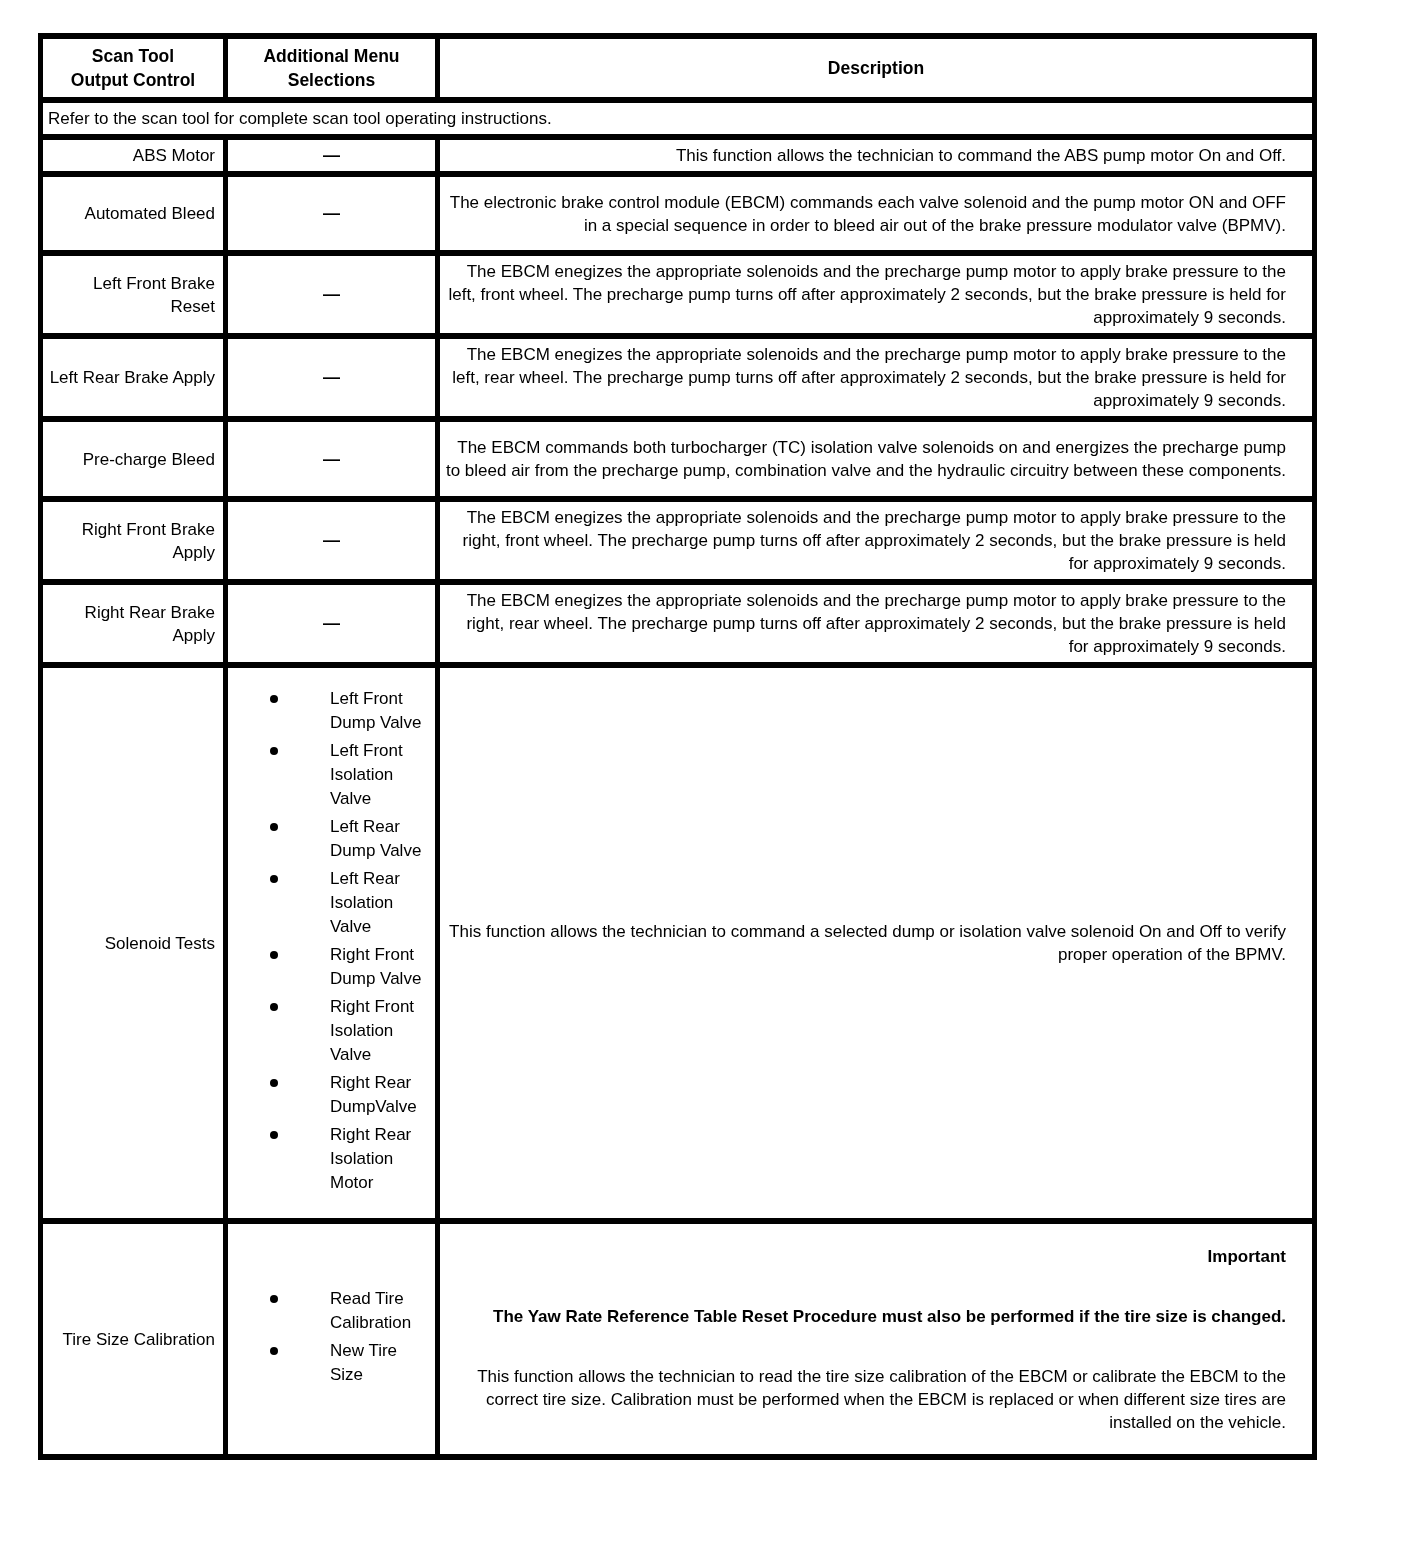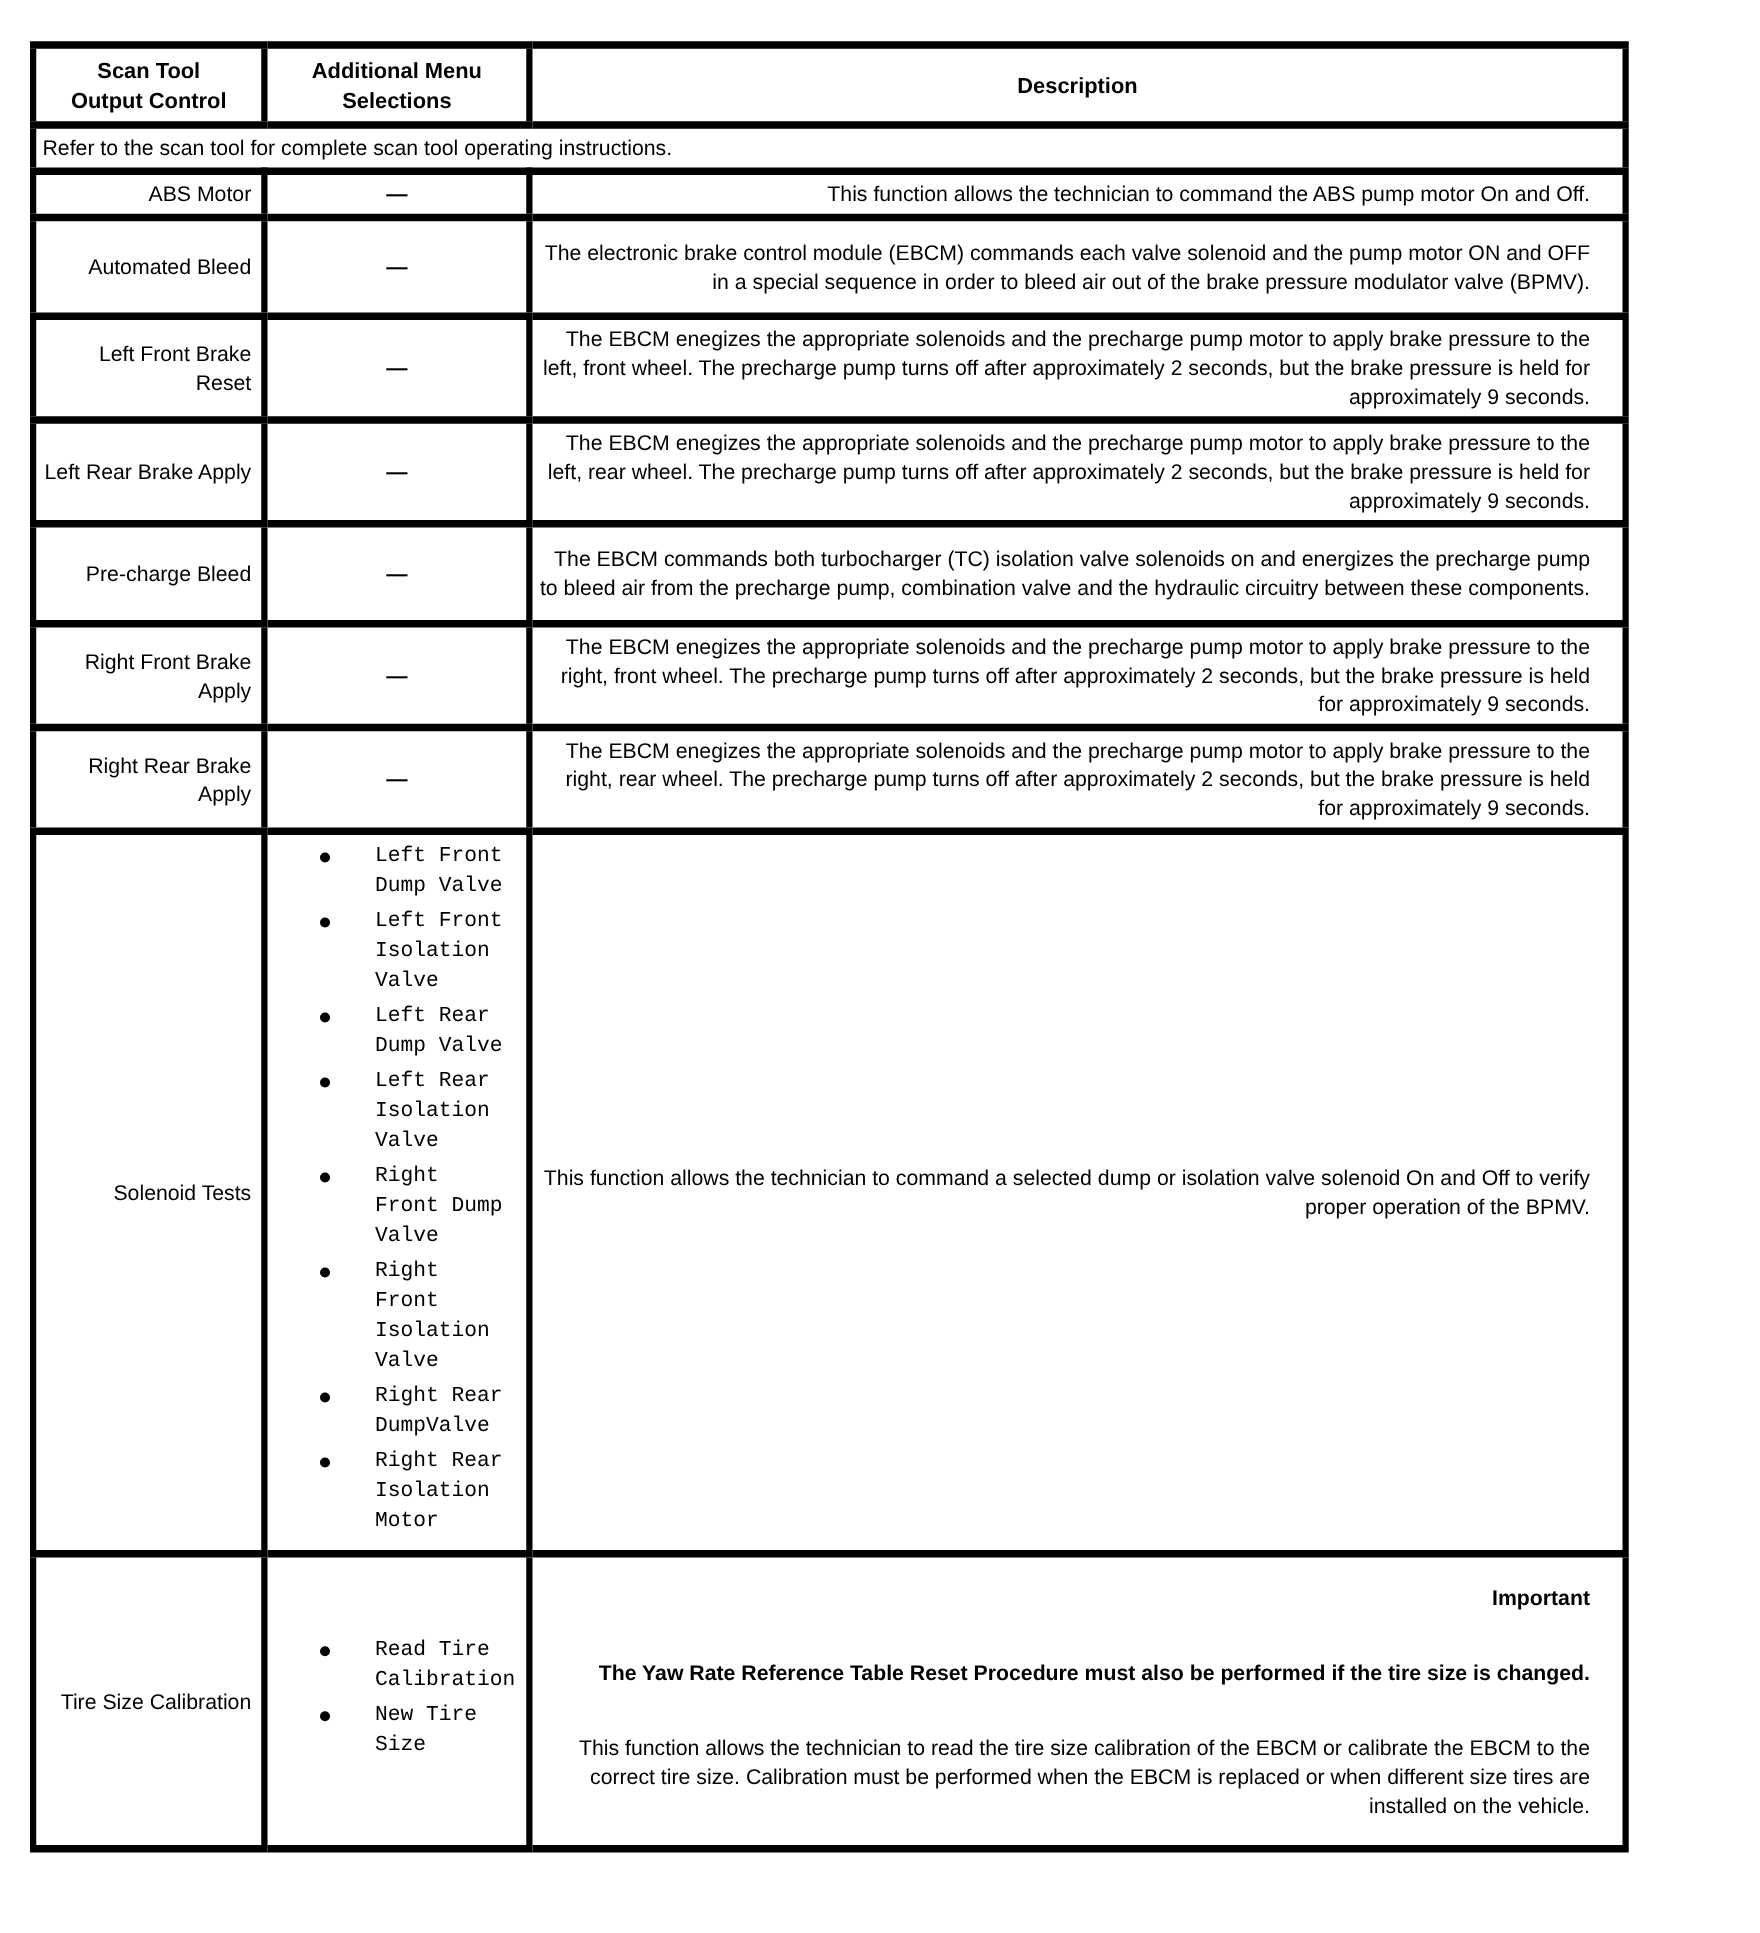--- a/index.html
+++ b/index.html
@@ -7,21 +7,21 @@
     padding: 0;
     background: #ffffff;
     color: #000000;
     font-family: "Liberation Sans", sans-serif;
     font-size: 17px;
   }
   .page {
     width: 1256px;
     min-height: 1546px;
     box-sizing: border-box;
-    padding: 33px 0 0 24px;
+    padding: 33px 0 0 38px;
   }
   table.scan-table {
     border-collapse: collapse;
     table-layout: fixed;
     width: 1274px;
     border: 5px solid #000;
   }
   col.c1 { width: 185px; }
   col.c2 { width: 212px; }
   col.c3 { width: 877px; }
@@ -89,24 +89,23 @@
   }
   .bullet {
     flex: 0 0 8px;
     width: 8px;
     height: 8px;
     border-radius: 50%;
     background: #000;
     margin: 8px 0 0 42px;
   }
   .li-text {
-    margin-left: 36px;
+    margin-left: 52px;
     width: 104px;
     line-height: 24px;
-    font-family: Liberation Mono, monospace;
   }
   .desc-heading, .desc-bold {
     font-weight: bold;
     margin: 0 0 37px 0;
   }
   .desc-body { margin: 0; }
   .dash { font-weight: bold; }
 </style>
 </head>
 <body>

